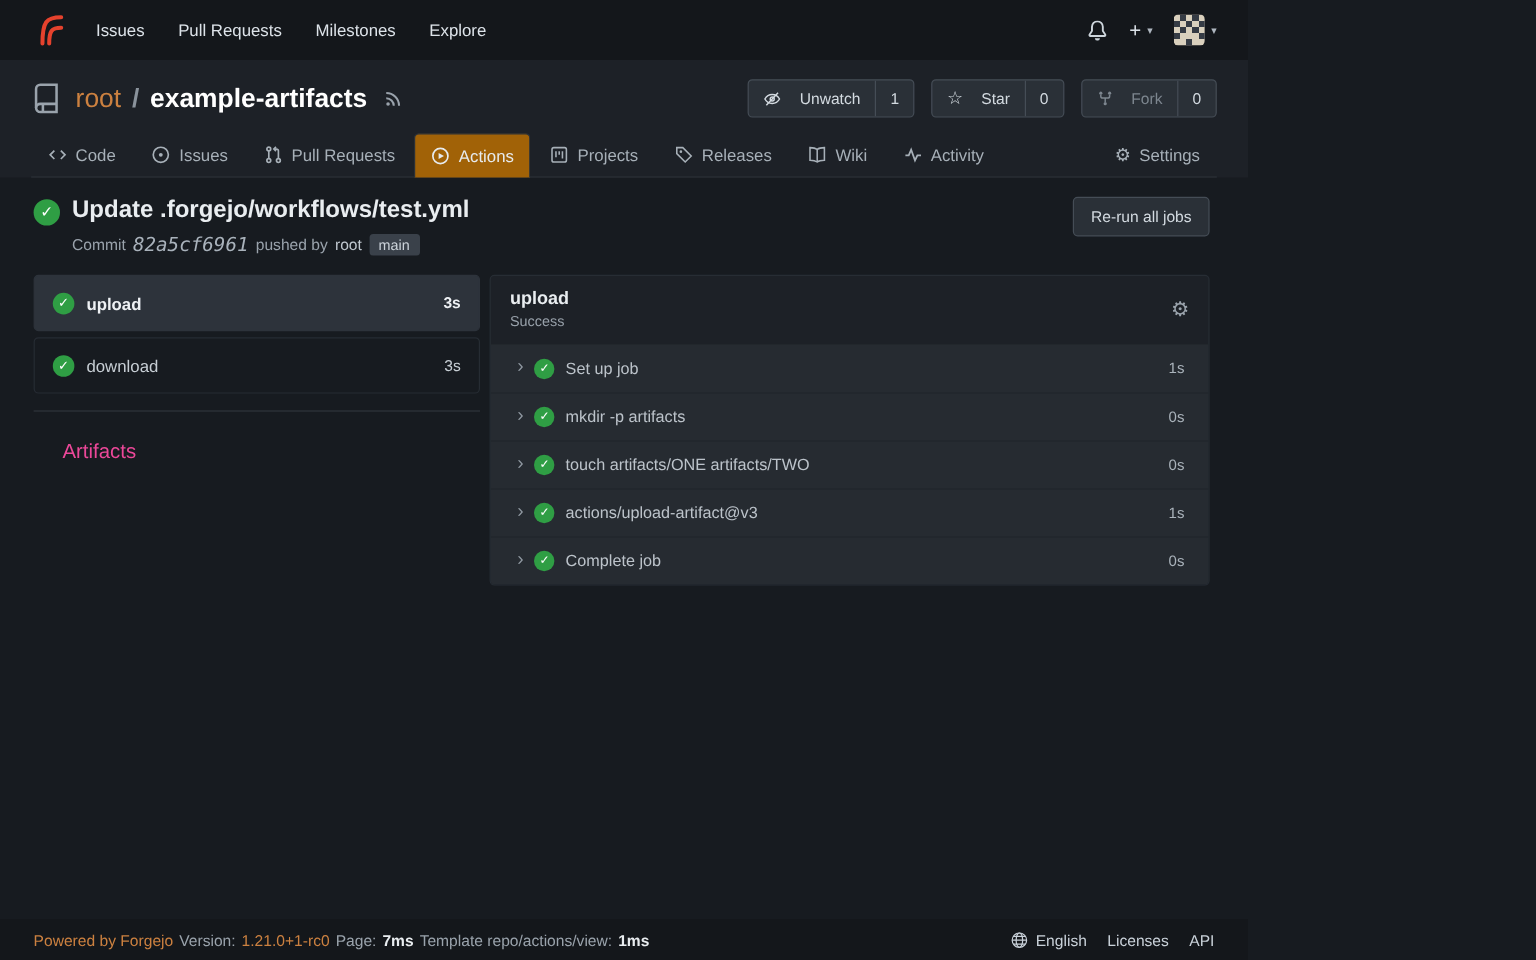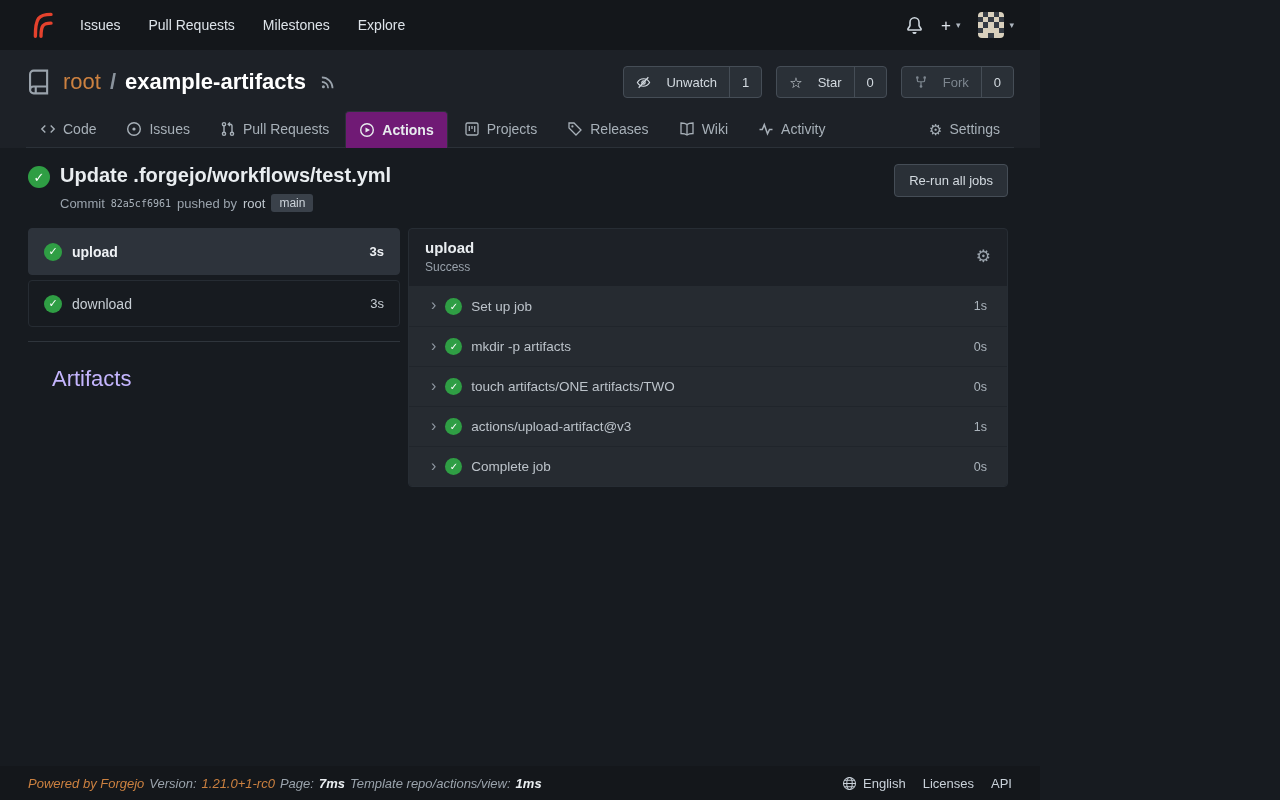--- a/index.html
+++ b/index.html
@@ -36,67 +36,67 @@
   .btn-group { display:flex; border:1px solid #454d56; border-radius:4px; overflow:hidden; background:#2a3037; height:32px; }
   .btn-main { display:flex; align-items:center; gap:15px; padding:0 12px; font-size:13px; color:#d3dae0; cursor:pointer; }
   .btn-main.disabled { color:#7d868f; }
   .btn-count { display:flex; align-items:center; padding:0 12px; border-left:1px solid #454d56; font-size:13px; color:#d3dae0; cursor:pointer; }
   .star-glyph { font-size:15px; line-height:1; }
 
   
   .tabs { display:flex; align-items:flex-end; margin-top:12px; gap:2px; border-bottom:1px solid #2b3138; }
   .tab { display:flex; align-items:center; gap:7px; padding:10px 13px; color:#a7b0b8; font-size:14px; cursor:pointer;
          border:1px solid transparent; border-bottom:none; border-radius:4px 4px 0 0; }
-  .tab.active { background:#701a75; border-color:#2b3138; color:#e7ebee; font-weight:700; margin-bottom:-1px; }
+  .tab.active { background:#a16207; border-color:#2b3138; color:#e7ebee; font-weight:400; margin-bottom:-1px; }
   .ticon { display:flex; color:inherit; }
   .gear-glyph { font-size:15px; line-height:1; }
   .tabs-spacer { flex:1; }
 
   
   .content { flex:1; padding:16px 32px 0 28px; overflow:hidden; }
   .run-header { display:flex; align-items:flex-start; }
   .check { background:#2f9e44; color:#fff; border-radius:50%; display:inline-flex; align-items:center; justify-content:center; font-weight:700; flex-shrink:0; }
   .check-lg { width:22px; height:22px; font-size:13px; margin-top:2px; }
   .check-md { width:18px; height:18px; font-size:11px; }
   .check-sm { width:17px; height:17px; font-size:10px; }
   .run-titles { margin-left:10px; }
   .run-title { font-size:20px; font-weight:700; color:#e9edf0; }
   .run-sub { margin-top:7px; font-size:13px; color:#9aa3ac; display:flex; align-items:center; gap:6px; }
-  .commit-sha { font-family:"DejaVu Sans Mono","Liberation Mono",monospace; font-size:10px; color:#a9b2bb; cursor:pointer; }
+  .commit-sha { font-family:"DejaVu Sans Mono","Liberation Mono",monospace; font-size:16px; color:#a9b2bb; cursor:pointer;font-style:italic; }
   .pusher { color:#bfc7ce; cursor:pointer; }
   .branch-badge { background:#3a414a; color:#ccd3da; font-size:12px; padding:2px 8px; border-radius:3px; cursor:pointer; }
   .rerun-btn { margin-left:auto; background:#2a3037; border:1px solid #454d56; color:#d3dae0; font-size:13px; padding:8px 14px; border-radius:4px; cursor:pointer; }
 
   .run-body { display:flex; gap:8px; margin-top:16px; }
   .jobs-col { width:372px; flex-shrink:0; }
   .job-row { display:flex; align-items:center; gap:10px; padding:0 15px; height:47px; border:1px solid #262c33; border-radius:4px; margin-bottom:5px; cursor:pointer; color:#c7ced4; }
   .job-row.selected { background:#2d333b; border-color:#2d333b; color:#eef1f4; font-weight:600; }
   .job-name { font-size:14px; }
   .job-time { margin-left:auto; font-size:13px; }
   .jobs-divider { border:none; border-top:1px solid #2f353c; margin:14px 0 0; }
   .artifacts { padding-left:24px; }
-  .artifacts-heading { font-size:22px; font-weight:500; color:#c4b5fd; margin-top:24px; }
+  .artifacts-heading { font-size:17px; font-weight:500; color:#ec4899; margin-top:24px; }
   .artifact-item { display:flex; align-items:center; gap:7px; margin-top:18px; color:#cc8140; font-size:13.5px; cursor:pointer; }
   .artifact-item .ticon { color:#b9c1c9; }
 
   .job-panel { flex:1; background:#1d2127; border:1px solid #272d34; border-radius:4px; align-self:flex-start; overflow:hidden; }
   .panel-header { display:flex; align-items:center; padding:10px 16px 12px; }
   .panel-title { font-size:15px; font-weight:700; color:#e9edf0; }
   .panel-status { font-size:12px; color:#98a1aa; margin-top:4px; }
   .panel-gear { margin-left:auto; color:#9aa3ac; font-size:17px; cursor:pointer; }
   .steps { background:#262b31; }
   .step-row { display:flex; align-items:center; gap:9px; height:40px; padding:0 20px 0 22px; cursor:pointer; }
   .step-row + .step-row { border-top:1px solid #20252b; }
   .chev { color:#8f98a1; font-size:16px; line-height:1; margin-top:-2px; }
   .step-label { font-size:13.5px; color:#bcc3ca; }
   .step-time { margin-left:auto; font-size:12.5px; color:#aab3bb; }
 
   
   .footer { height:34px; background:#14171b; display:flex; align-items:center; padding:0 28px; justify-content:space-between; flex-shrink:0; font-size:13px; color:#9aa3ac; }
-  .footer-left { display:flex; align-items:center; gap:5px;font-style:italic; }
+  .footer-left { display:flex; align-items:center; gap:5px; }
   .flink { color:#cc8140; cursor:pointer; }
   .fstrong { color:#e9edf0; font-weight:700; }
   .footer-right { display:flex; gap:17px; }
   .footer-item { display:flex; align-items:center; gap:6px; cursor:pointer; color:#c9d1d9; }
 </style>
 </head>
 <body>
 
 <div class="page">
 

